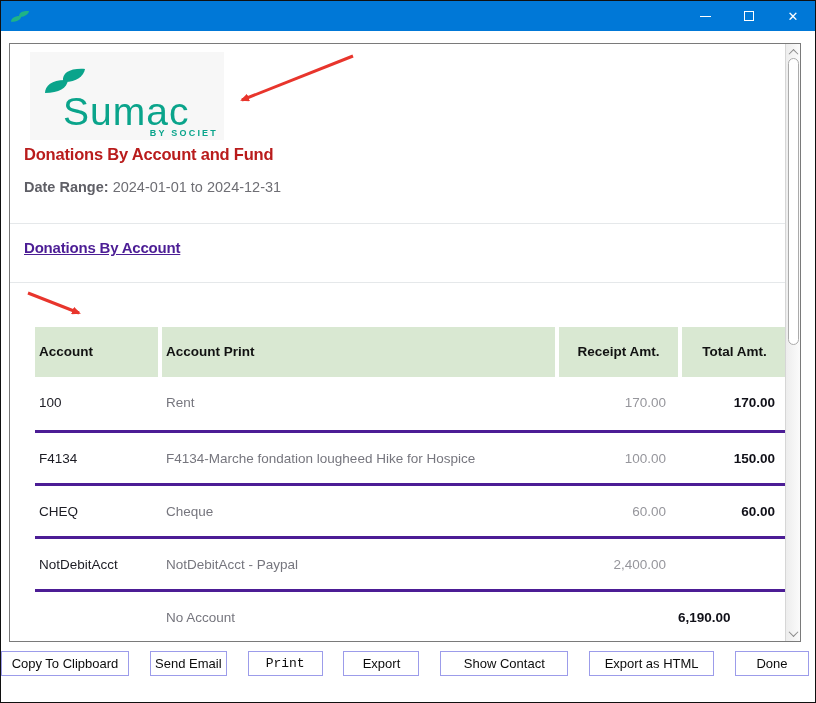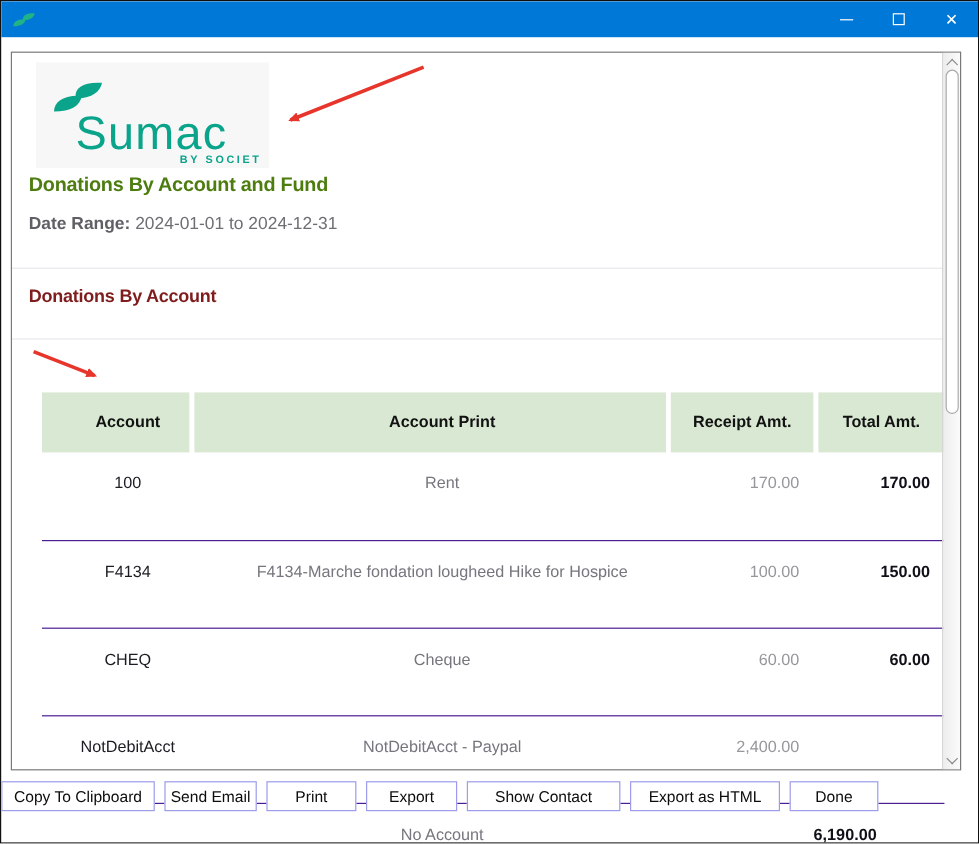--- a/index.html
+++ b/index.html
@@ -41,47 +41,47 @@
     position:absolute; left:33px; top:38px;
     font-size:39px; font-weight:400; letter-spacing:1px; color:#0aa48b;
   }
   .brand-byline{
     position:absolute; right:6px; top:76px;
     font-size:9px; font-weight:700; letter-spacing:2.2px; color:#0aa48b;
   }
 
   .report-title{
     position:absolute; left:14px; top:101px;
-    font-size:16.5px; font-weight:700; color:#4d7c0f; letter-spacing:-0.2px;
+    font-size:16.5px; font-weight:700; color:#b91c1c; letter-spacing:-0.2px;
   }
   .date-range{
     position:absolute; left:14px; top:135px; font-size:14.5px; color:#6e6e74;
   }
   .date-range .lbl{ font-weight:700; color:#5f5f66; }
 
   .divider{ position:absolute; left:0; width:790px; height:1px; background:#e5e8ea; }
 
   .section-title{
     position:absolute; left:14px; top:195px;
-    font-size:15px; font-weight:700; color:#7f1d1d; letter-spacing:-0.2px;
+    font-size:15px; font-weight:700; color:#4c1d95; letter-spacing:-0.2px;text-decoration:underline;
   }
 
   
   .rtable{ position:absolute; left:25px; top:283px; width:752px; }
   .trow{
     display:grid;
     grid-template-columns:123px 4px 393px 4px 119px 4px 105px;
   }
   .thead .cell{ background:#d9e8d2; height:50px; line-height:50px;
     font-size:13.5px; font-weight:700; color:#121212; }
   .thead .gap{ background:#ffffff; }
   .tbody-row{ height:53px; }
-  .tbody-row + .tbody-row{ border-top:1px solid #4c1d95;margin-top:20px; }
+  .tbody-row + .tbody-row{ border-top:3px solid #4c1d95; }
   .tbody-row .cell{ height:52px; line-height:52px; font-size:13.5px; }
-  .cell.c-left{ padding-left:20px; text-align:center; }
+  .cell.c-left{ padding-left:4px; text-align:left; }
   .cell.c-center{ text-align:center; }
   .cell.c-right{ padding-right:12px; text-align:right; }
   .t-acct{ color:#1c1c24; }
   .t-name{ color:#76767e; }
   .t-receipt{ color:#96969c; }
   .t-total{ color:#101018; font-weight:600; }
 
   
   .scrollbar{
     position:absolute; right:0; top:0; width:15px; height:597px;
@@ -96,21 +96,21 @@
   .chev.up{ transform:rotate(45deg) translate(1px,1px); }
   .chev.down{ transform:rotate(225deg) translate(1px,1px); }
   .sb-thumb{
     position:absolute; left:2px; top:14px; width:11px; height:287px;
     background:#ffffff; border:1px solid #ababab; border-radius:6px;
   }
 
   
   .btn-row{
     position:absolute; left:0; top:650px; width:808px;
-    display:flex; justify-content:flex-start; gap:8px;
+    display:flex; justify-content:space-between; gap:8px;
   }
   .btn{
     height:25px; background:#ffffff; border:1px solid #9c9cea;
     font-family:"Liberation Sans", sans-serif; font-size:13px; color:#0c0c0c;
     display:flex; align-items:center; justify-content:center; cursor:default;
   }
 
   
   .annotations{ position:absolute; left:0; top:0; width:816px; height:703px;
     pointer-events:none; z-index:50; }
@@ -228,21 +228,21 @@
       <div class="sb-thumb"></div>
       <div class="sb-arrow down">
         <div class="chev down"></div>
       </div>
     </div>
   </div>
 
   <div class="btn-row">
     <div class="btn" style="min-width:128px;">Copy To Clipboard</div>
     <div class="btn" style="min-width:77px;">Send Email</div>
-    <div class="btn" style="min-width:75px;">Print</div>
+    <div class="btn" style="min-width:75px;font-family:Liberation Mono, monospace;">Print</div>
     <div class="btn" style="min-width:76px;">Export</div>
     <div class="btn" style="min-width:128px;">Show Contact</div>
     <div class="btn" style="min-width:125px;">Export as HTML</div>
     <div class="btn" style="min-width:74px;">Done</div>
   </div>
 
   <svg class="annotations" viewBox="0 0 816 703">
     <defs>
       <marker id="ah" markerWidth="9" markerHeight="8" refX="7" refY="4" orient="auto" markerUnits="userSpaceOnUse">
         <path d="M0 0 L9 4 L0 8 Z" fill="#e8352c"></path>

